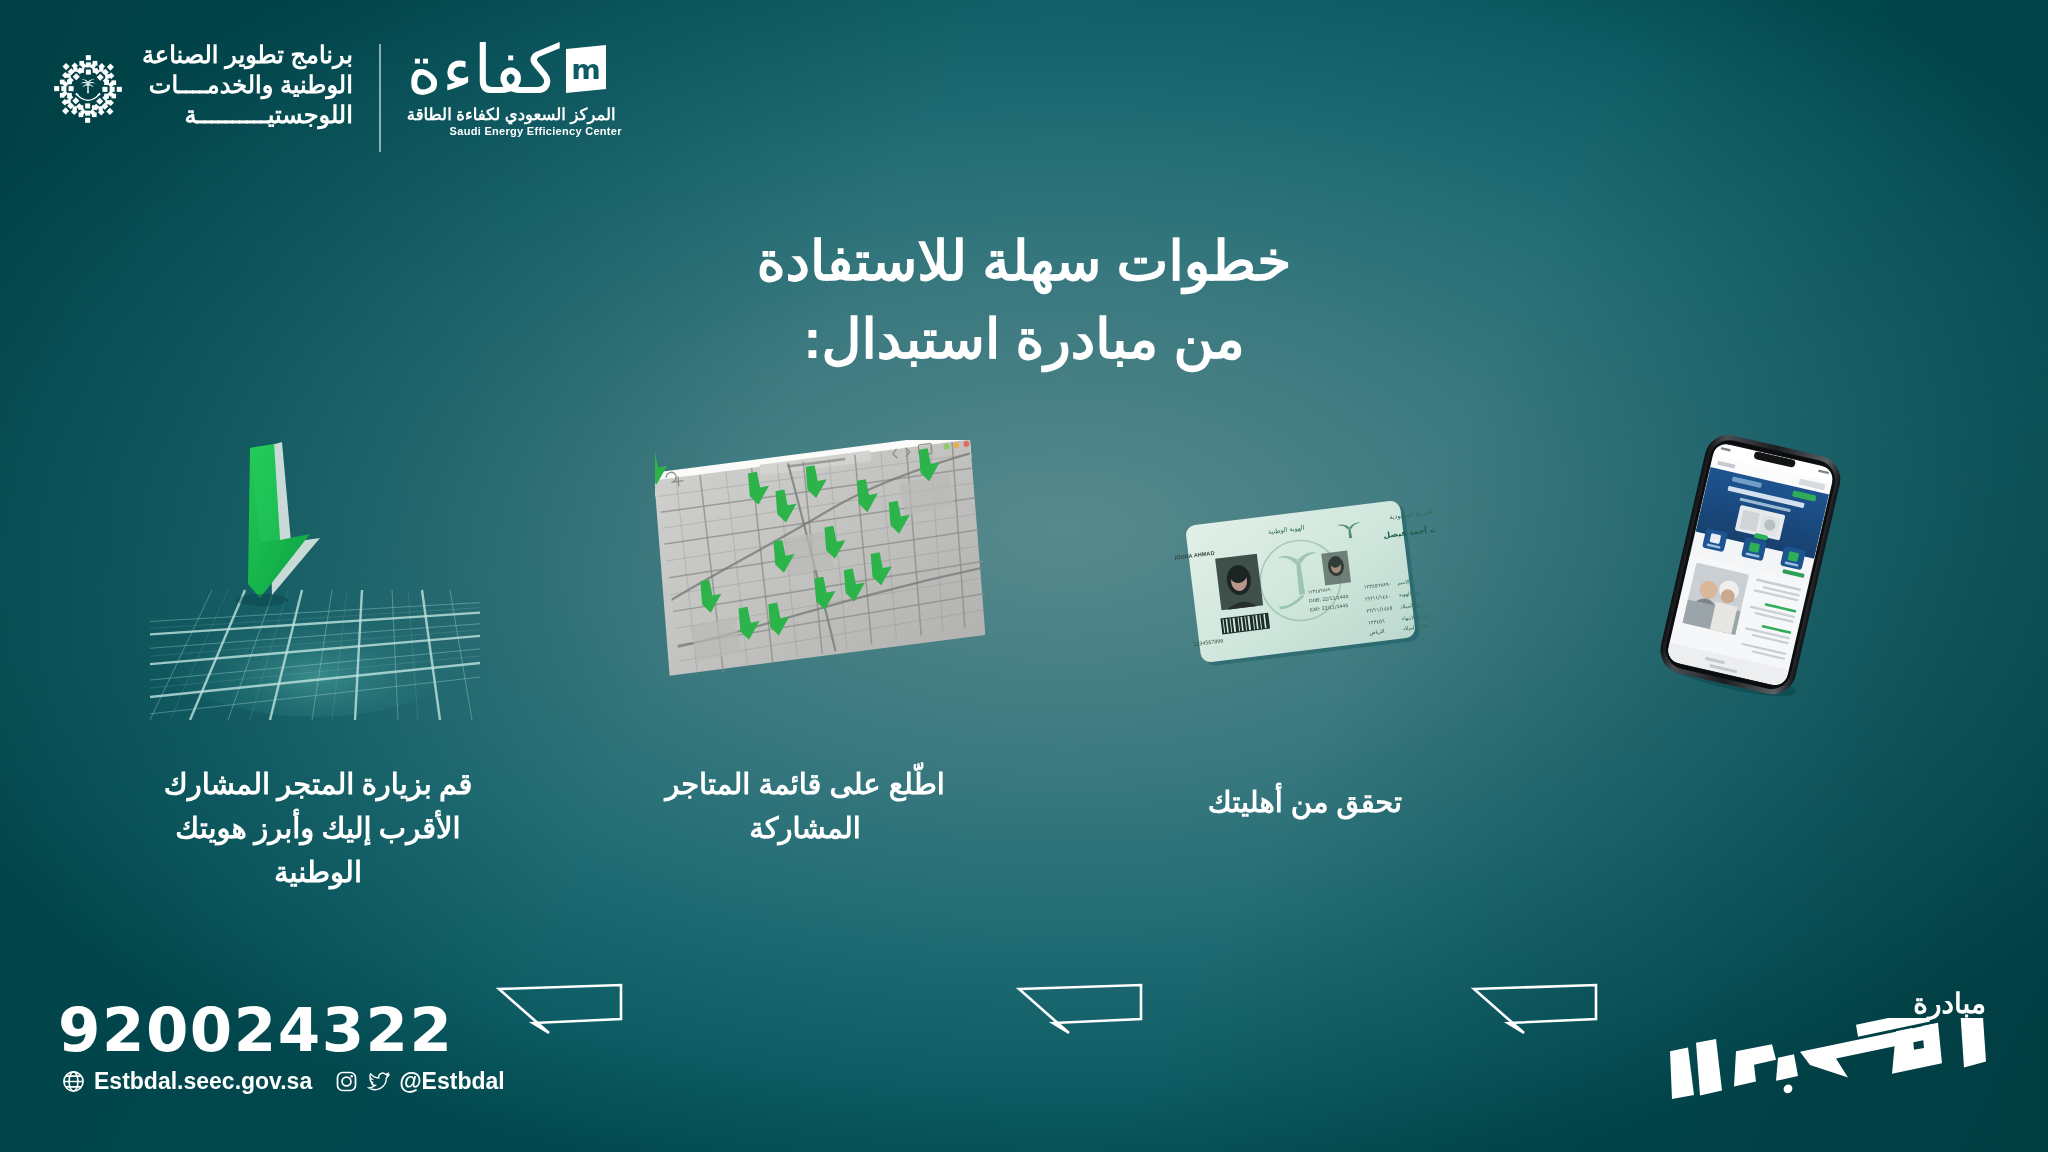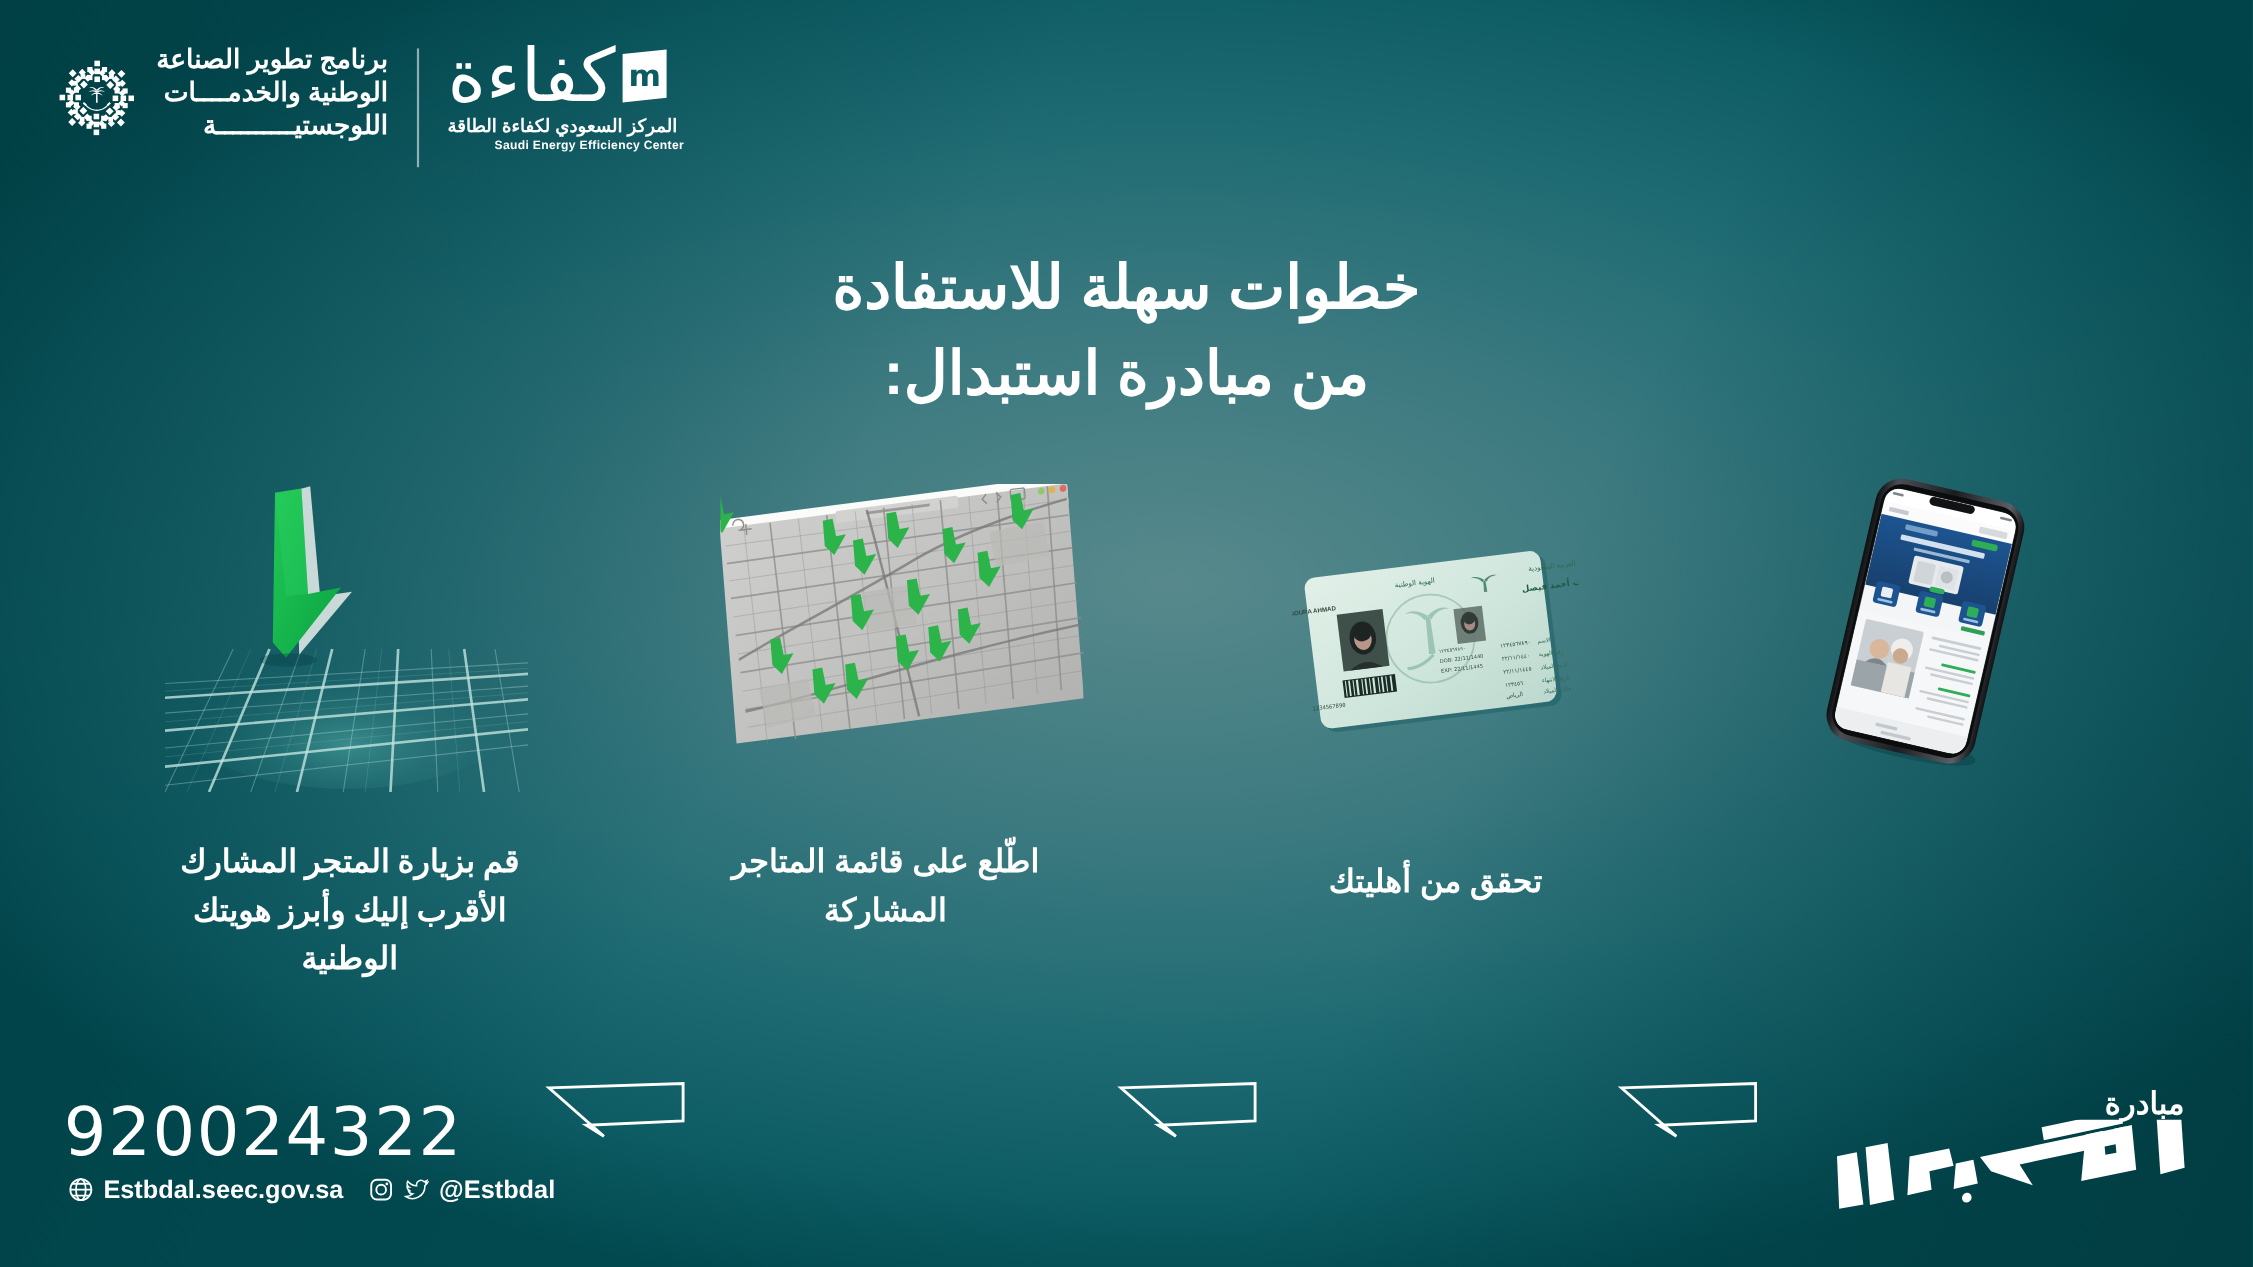--- a/index.html
+++ b/index.html
@@ -98,21 +98,21 @@
     font-weight:700; font-size:29px; line-height:1.52;
   }
   #cap-1{ left:138px; top:762px; width:360px;font-family:Liberation Serif, serif; }
   #cap-2{ left:640px; top:762px; width:330px; }
   #cap-3{ left:1150px; top:780px; width:310px; }
   #cap-4{ left:1590px; top:762px; width:320px; }
 
   
   #phone{
     position:absolute; left:58px; top:994px;
-    color:#fff; font-size:61px; font-weight:400; letter-spacing:1.5px;
+    color:#fff; font-size:61px; font-weight:700; letter-spacing:1.5px;
     direction:ltr; font-family:"DejaVu Sans", sans-serif;
   }
   #contact{
     position:absolute; left:62px; top:1068px;
     display:flex; align-items:center; gap:9px; direction:ltr;
     color:#fff; font-size:23px; font-weight:700;
   }
   #contact .ico{ width:23px;height:23px; flex:none; display:block; }
   #contact .gap{ width:5px; }
 

